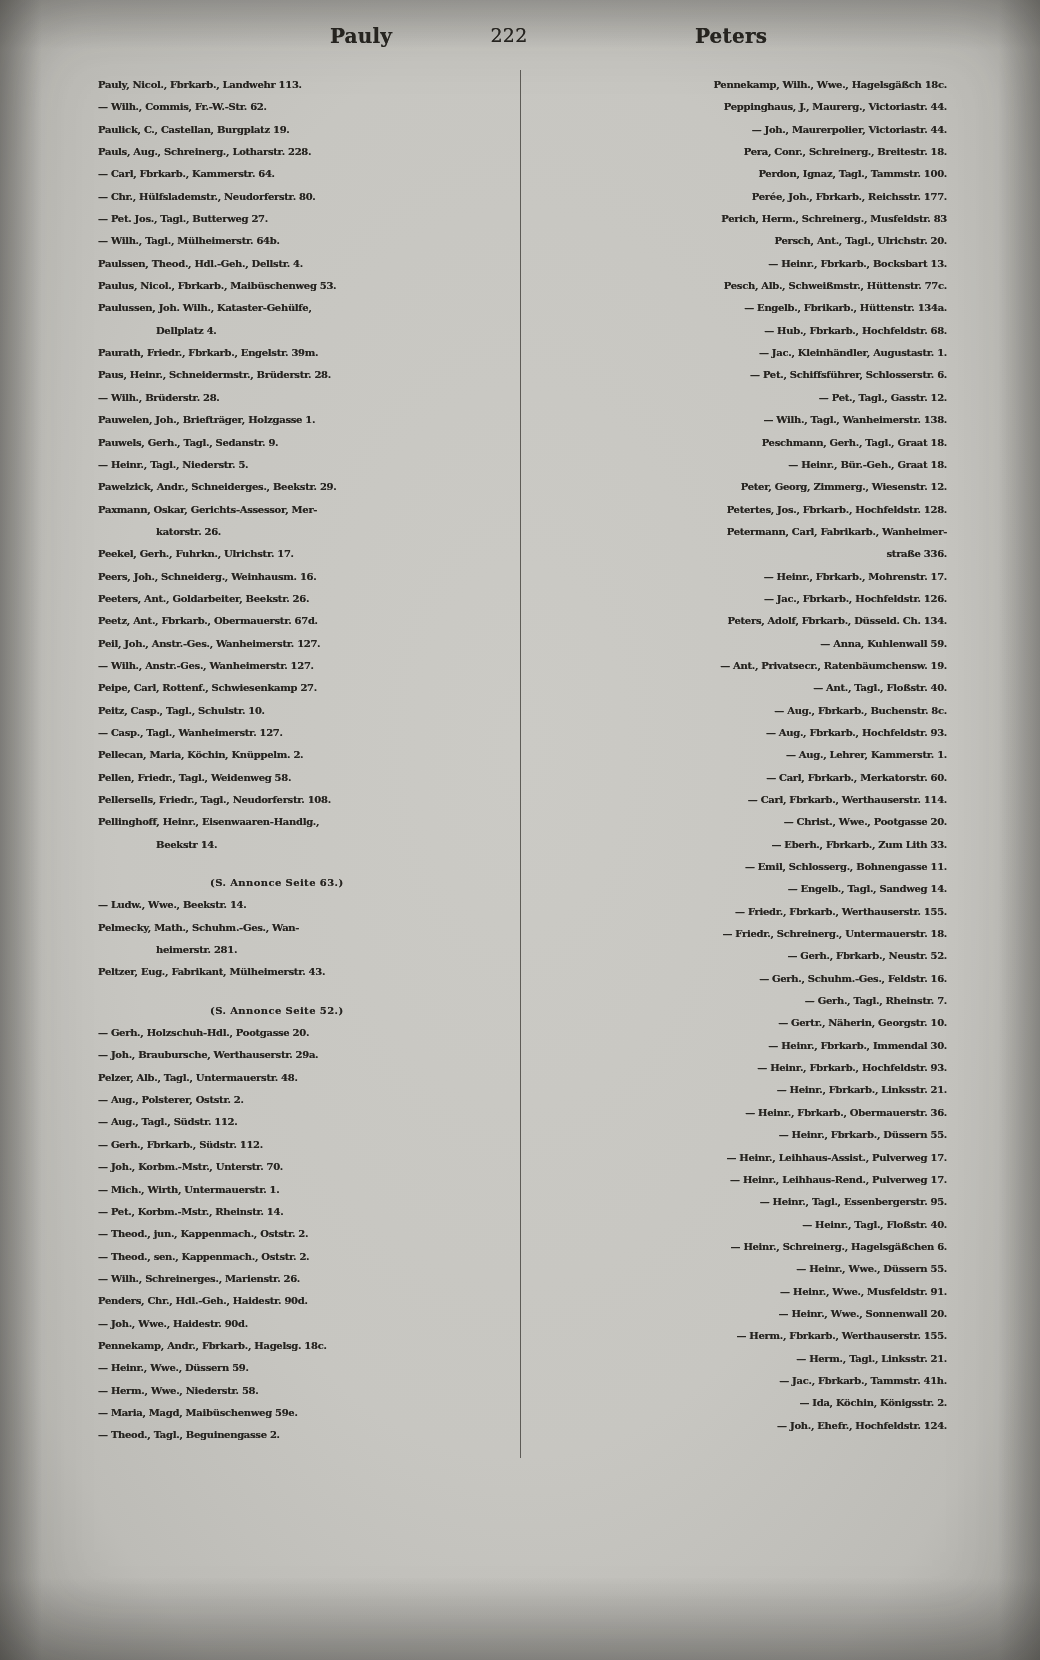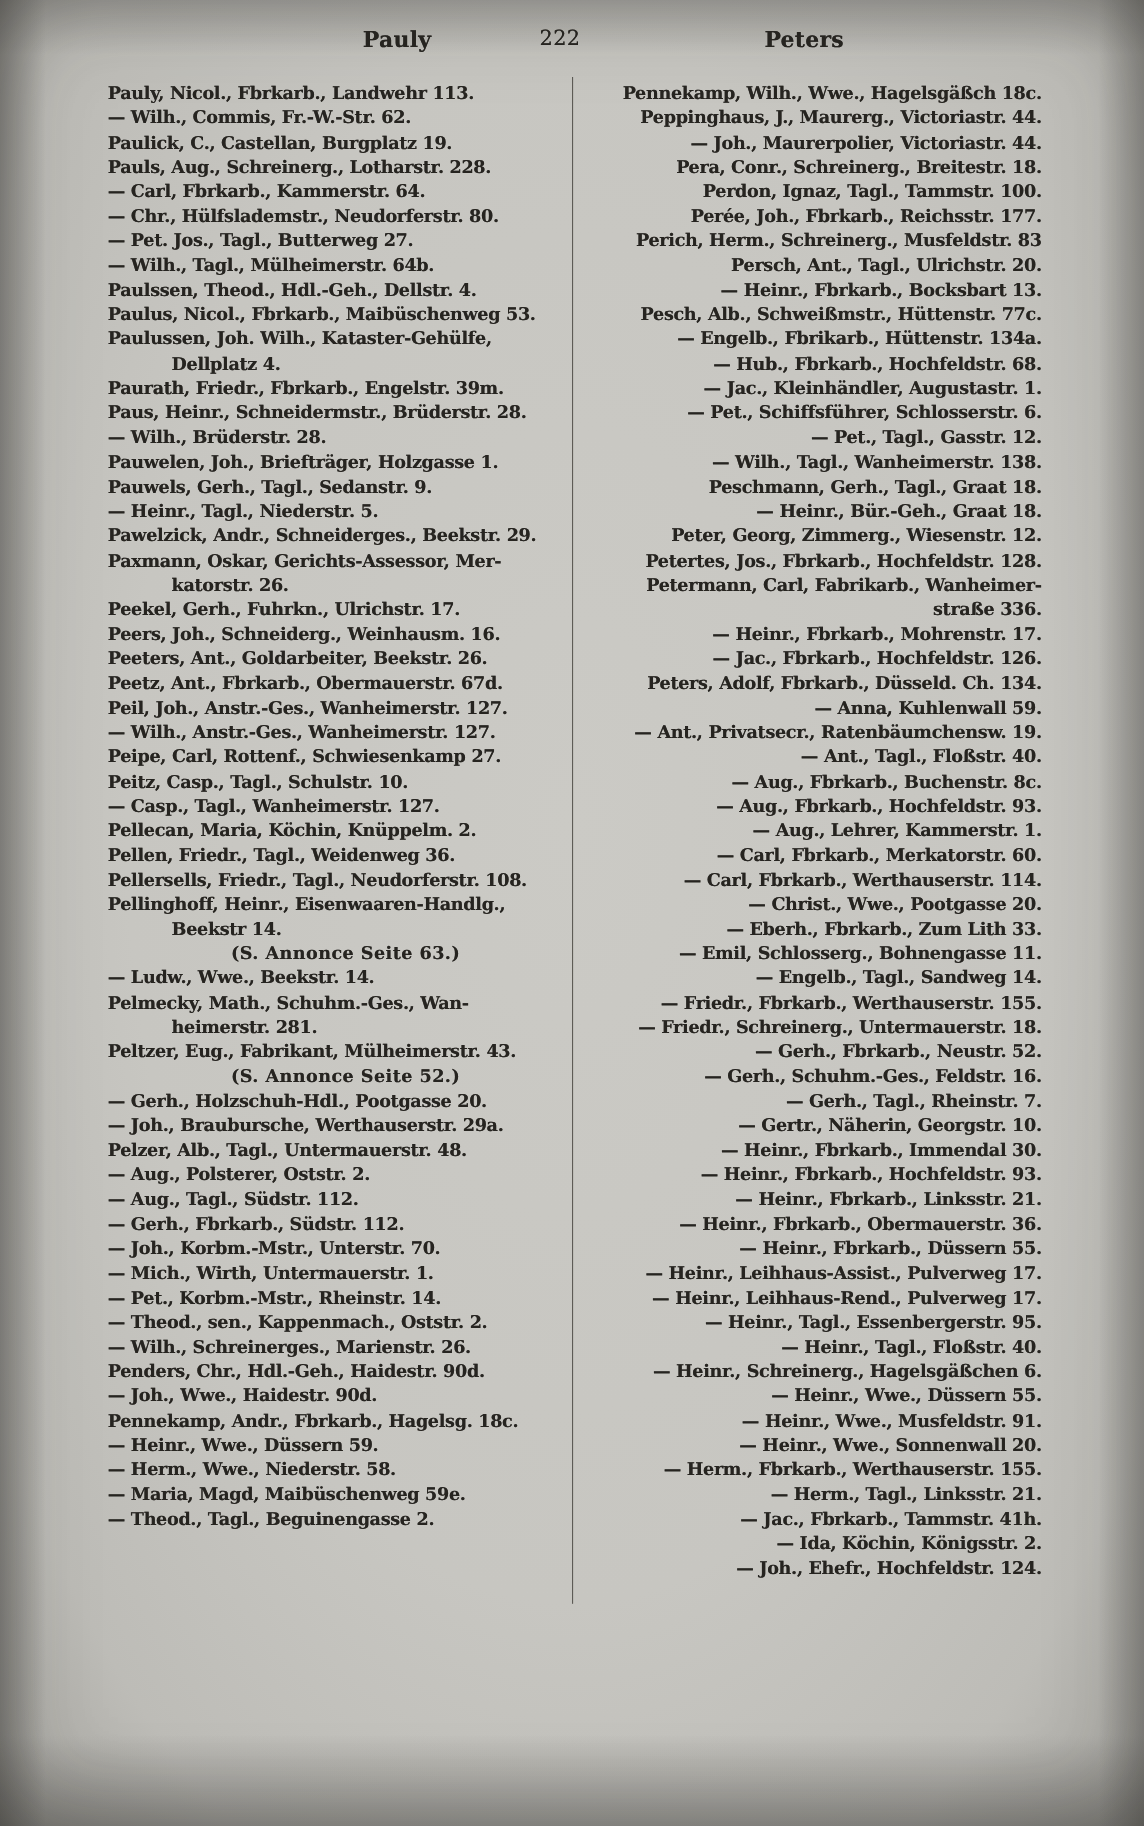--- a/index.html
+++ b/index.html
@@ -30,30 +30,30 @@
   .head-left   { left: 334px; }
   .head-center { left: 482px; font-weight: 400; font-size: 19px; }
   .head-right  { left: 704px; text-align: center; }
   .col-divider {
     position: absolute; left: 520px; top: 70px;
     width: 1px; height: 1388px;
     background: rgba(58,55,50,0.75);
   }
   .dir-column {
     position: absolute; top: 74px;
-    font-size: 16px; font-weight: 700;
+    font-size: 10px; font-weight: 700;
     letter-spacing: -0.3px;
     line-height: 22.35px;
     text-shadow: 0 0 0.55px rgba(38,36,32,0.65);
   }
   .dir-column.left  { left: 98px;  width: 414px; }
   .dir-column.right { left: 533px; width: 414px; text-align: right; }
   .line { white-space: nowrap; height: 22.35px; }
   .line.cont    { padding-left: 58px; }
-  .line.annonce { padding-left: 112px; letter-spacing: 0.4px; }
+  .line.annonce { padding-left: 112px; letter-spacing: 0.4px; margin-top: 16px; }
 </style>
 </head>
 <body>
 
 <div class="scan-page">
 
   <div class="running-head">
     <span class="head-item head-left">Pauly</span>
     <span class="head-item head-center">222</span>
     <span class="head-item head-right">Peters</span>
@@ -86,39 +86,40 @@
       <div class="line entry">Peekel, Gerh., Fuhrkn., Ulrichstr. 17.</div>
       <div class="line entry">Peers, Joh., Schneiderg., Weinhausm. 16.</div>
       <div class="line entry">Peeters, Ant., Goldarbeiter, Beekstr. 26.</div>
       <div class="line entry">Peetz, Ant., Fbrkarb., Obermauerstr. 67d.</div>
       <div class="line entry">Peil, Joh., Anstr.-Ges., Wanheimerstr. 127.</div>
       <div class="line entry">— Wilh., Anstr.-Ges., Wanheimerstr. 127.</div>
       <div class="line entry">Peipe, Carl, Rottenf., Schwiesenkamp 27.</div>
       <div class="line entry">Peitz, Casp., Tagl., Schulstr. 10.</div>
       <div class="line entry">— Casp., Tagl., Wanheimerstr. 127.</div>
       <div class="line entry">Pellecan, Maria, Köchin, Knüppelm. 2.</div>
-      <div class="line entry">Pellen, Friedr., Tagl., Weidenweg 36.</div>
+      <div class="line entry">Pellen, Friedr., Tagl., Weidenweg 58.</div>
       <div class="line entry">Pellersells, Friedr., Tagl., Neudorferstr. 108.</div>
       <div class="line entry">Pellinghoff, Heinr., Eisenwaaren-Handlg.,</div>
       <div class="line cont">Beekstr 14.</div>
       <div class="line annonce">(S. Annonce Seite 63.)</div>
       <div class="line entry">— Ludw., Wwe., Beekstr. 14.</div>
       <div class="line entry">Pelmecky, Math., Schuhm.-Ges., Wan-</div>
       <div class="line cont">heimerstr. 281.</div>
       <div class="line entry">Peltzer, Eug., Fabrikant, Mülheimerstr. 43.</div>
       <div class="line annonce">(S. Annonce Seite 52.)</div>
       <div class="line entry">— Gerh., Holzschuh-Hdl., Pootgasse 20.</div>
       <div class="line entry">— Joh., Braubursche, Werthauserstr. 29a.</div>
       <div class="line entry">Pelzer, Alb., Tagl., Untermauerstr. 48.</div>
       <div class="line entry">— Aug., Polsterer, Oststr. 2.</div>
       <div class="line entry">— Aug., Tagl., Südstr. 112.</div>
       <div class="line entry">— Gerh., Fbrkarb., Südstr. 112.</div>
       <div class="line entry">— Joh., Korbm.-Mstr., Unterstr. 70.</div>
       <div class="line entry">— Mich., Wirth, Untermauerstr. 1.</div>
       <div class="line entry">— Pet., Korbm.-Mstr., Rheinstr. 14.</div>
+      <div class="line entry">— Theod., jun., Kappenmach., Oststr. 2.</div>
       <div class="line entry">— Theod., sen., Kappenmach., Oststr. 2.</div>
       <div class="line entry">— Wilh., Schreinerges., Marienstr. 26.</div>
       <div class="line entry">Penders, Chr., Hdl.-Geh., Haidestr. 90d.</div>
       <div class="line entry">— Joh., Wwe., Haidestr. 90d.</div>
       <div class="line entry">Pennekamp, Andr., Fbrkarb., Hagelsg. 18c.</div>
       <div class="line entry">— Heinr., Wwe., Düssern 59.</div>
       <div class="line entry">— Herm., Wwe., Niederstr. 58.</div>
       <div class="line entry">— Maria, Magd, Maibüschenweg 59e.</div>
       <div class="line entry">— Theod., Tagl., Beguinengasse 2.</div>
     </div>

